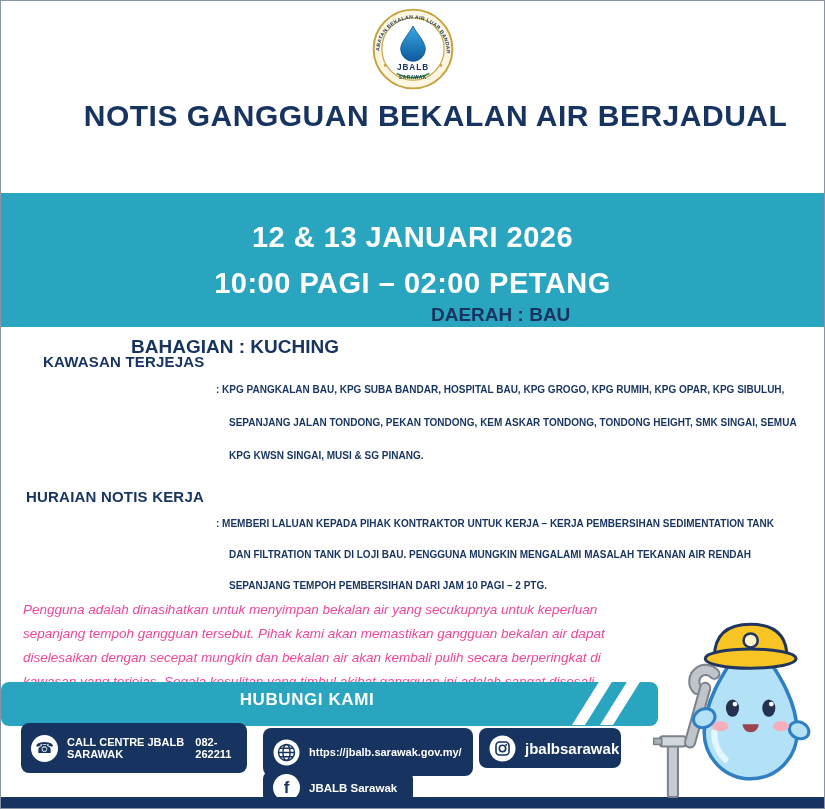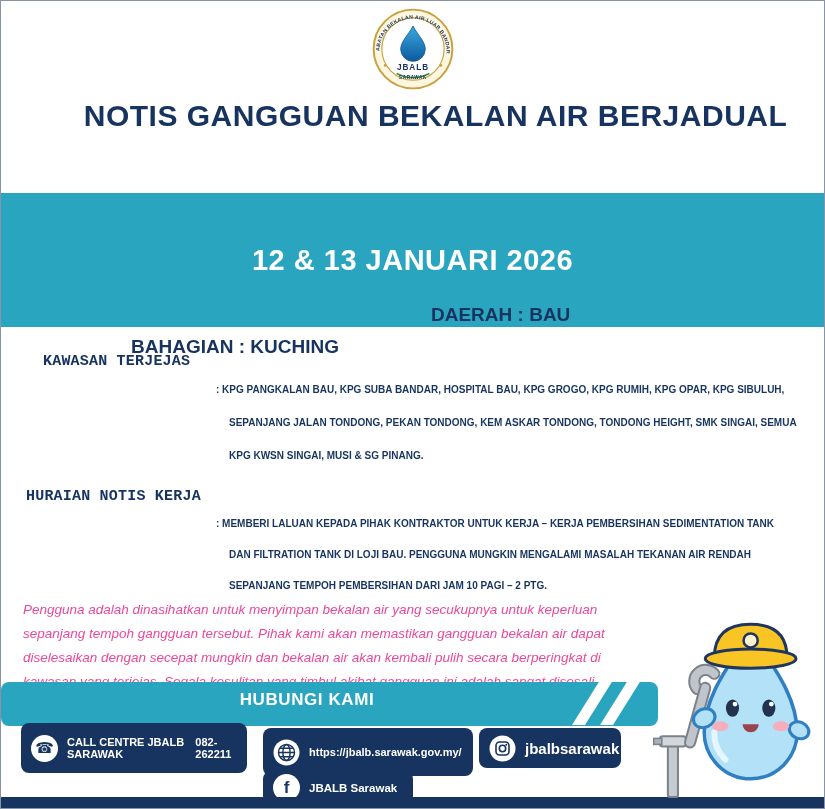--- a/index.html
+++ b/index.html
@@ -19,21 +19,21 @@
     font-size:30px; font-weight:bold; letter-spacing:.5px; color:var(--navy,#17335f);padding-left:23px; }
 
   .schedule-banner { position:absolute; top:148px; left:0; width:100%; height:134px;
     background:var(--teal,#2aa5bf); color:#fff; display:flex; flex-direction:column;
     align-items:center; justify-content:center; gap:13px; font-weight:bold;margin-top:44px; }
   .schedule-date, .schedule-time { font-size:29px; letter-spacing:.5px; }
 
   .region-bahagian { position:absolute; top:303px; left:130px; font-size:19px; font-weight:bold;margin-top:32px; }
   .region-daerah   { position:absolute; top:303px; left:430px; font-size:19px; font-weight:bold; }
 
-  .label { position:absolute; font-size:15px; font-weight:bold; letter-spacing:.2px;font-family:Liberation Mono, monospace; }
+  .label { position:absolute; font-size:15px; font-weight:bold; letter-spacing:.2px; }
   .kawasan-label { top:352px; left:42px; }
   .huraian-label { top:487px; left:25px; }
 
   .bodytext { position:absolute; left:215px; font-size:10px; font-weight:bold;
     padding-left:13px; text-indent:-13px;margin-top:28px; }
   .kawasan-text { top:344px; width:576px; line-height:33px; }
   .huraian-text { top:479px; width:562px; line-height:31px; }
 
   .disclaimer { position:absolute; top:597px; left:22px; width:616px; margin:0;
     font-style:italic; font-weight:500; font-size:13.5px; line-height:24px; color:#ec4899; }
@@ -86,20 +86,21 @@
       <text class="logo-acronym" x="50" y="76">JBALB</text>
       <path d="M30 80 Q50 90 70 80" fill="none" stroke="#3f8f3f" stroke-width="2"></path>
       <text class="logo-region" x="50" y="87">SARAWAK</text>
     </svg>
   </div>
 
   <h1 class="title">NOTIS GANGGUAN BEKALAN AIR BERJADUAL</h1>
 
   <div class="schedule-banner">
     <div class="schedule-date">12 &amp; 13 JANUARI 2026</div>
+    <div class="schedule-time">10:00 PAGI – 02:00 PETANG</div>
   </div>
 
   <div class="region-bahagian">BAHAGIAN : KUCHING</div>
   <div class="region-daerah">DAERAH : BAU</div>
 
   <div class="label kawasan-label">KAWASAN TERJEJAS</div>
   <div class="bodytext kawasan-text">: KPG PANGKALAN BAU, KPG SUBA BANDAR, HOSPITAL BAU, KPG GROGO, KPG RUMIH, KPG OPAR, KPG SIBULUH, SEPANJANG JALAN TONDONG, PEKAN TONDONG, KEM ASKAR TONDONG, TONDONG HEIGHT, SMK SINGAI, SEMUA KPG KWSN SINGAI, MUSI &amp; SG PINANG.</div>
 
   <div class="label huraian-label">HURAIAN NOTIS KERJA</div>
   <div class="bodytext huraian-text">: MEMBERI LALUAN KEPADA PIHAK KONTRAKTOR UNTUK KERJA – KERJA PEMBERSIHAN SEDIMENTATION TANK DAN FILTRATION TANK DI LOJI BAU. PENGGUNA MUNGKIN MENGALAMI MASALAH TEKANAN AIR RENDAH SEPANJANG TEMPOH PEMBERSIHAN DARI JAM 10 PAGI – 2 PTG.</div>

